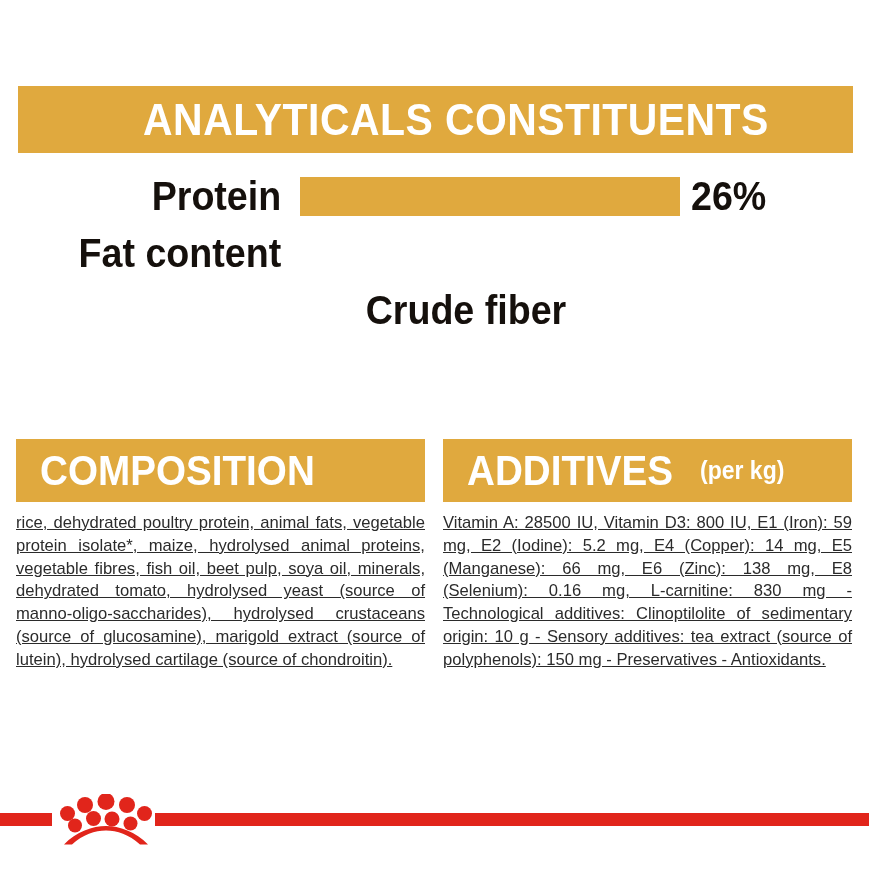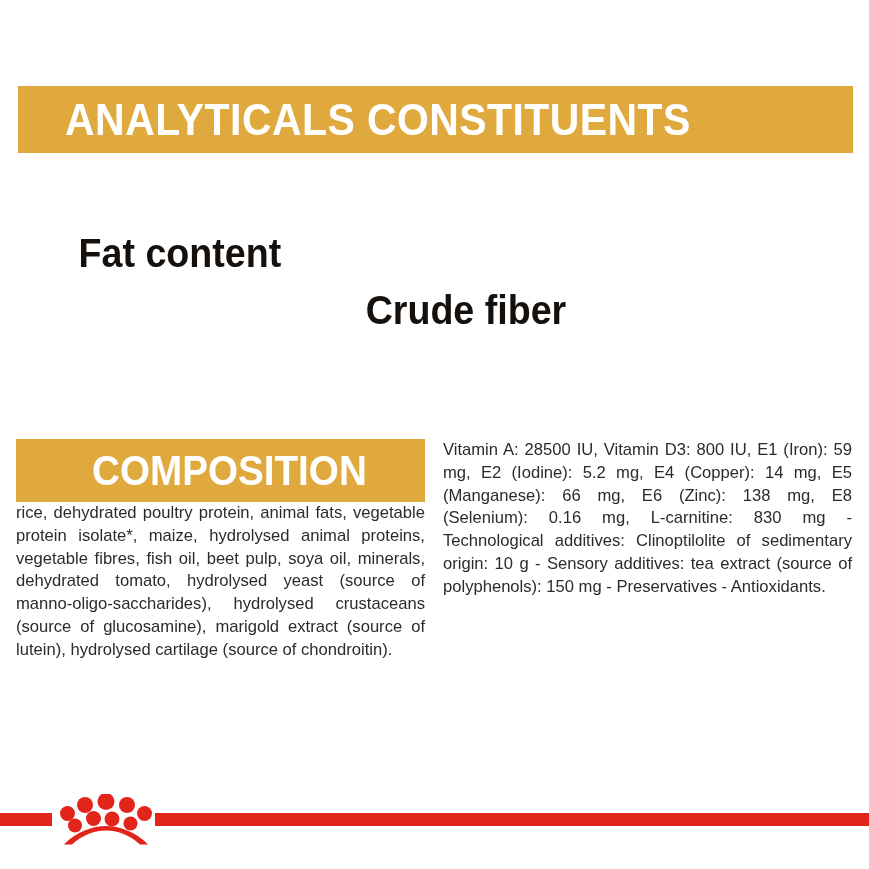--- a/index.html
+++ b/index.html
@@ -21,21 +21,21 @@
   
   .banner {
     position: absolute;
     left: 18px;
     top: 86px;
     width: 835px;
     height: 67px;
     background: #e0a93e;
     display: flex;
     align-items: center;
-    justify-content: flex-start;
+    justify-content: center;
     box-sizing: border-box;
     padding-right: 7px;
   }
   .banner-title {
     color: #ffffff;
     font-family: "Liberation Sans", sans-serif;
     font-weight: bold;
     font-size: 44px;
     letter-spacing: 0.5px;
     transform: scaleX(0.93);
@@ -108,23 +108,22 @@
     gap: 18px;
   }
   .panel {
     width: 409px;
   }
   .panel-header {
     height: 63px;
     background: #e0a93e;
     display: flex;
     align-items: center;
-    padding-left: 42px;
+    padding-left: 24px;
     box-sizing: border-box;
-    justify-content: center;
   }
   .panel-header-title {
     color: #ffffff;
     font-family: "Liberation Sans", sans-serif;
     font-weight: bold;
     font-size: 42px;
     line-height: 1;
     white-space: nowrap;
     transform: scaleX(0.92);
     transform-origin: left center;
@@ -134,27 +133,29 @@
     font-family: "Liberation Sans", sans-serif;
     font-weight: bold;
     font-size: 25px;
     line-height: 1;
     margin-left: 9px;
     white-space: nowrap;
     transform: scaleX(0.92);
     transform-origin: left center;
   }
   .panel-body {
+    margin-top: 10px;
     font-family: "Liberation Sans", sans-serif;
     font-size: 16.6px;
     line-height: 22.8px;
     color: #2b2b2b;
     text-align: justify;
     text-align-last: left;
     hyphens: none;
+    text-decoration: underline;
   }
 
   
   .footer {
     position: absolute;
     left: 0;
     bottom: 0;
     width: 869px;
     height: 99px;
   }
@@ -186,20 +187,27 @@
 <body>
 
 <div id="page">
 
   <div class="banner">
     <div class="banner-title">ANALYTICALS CONSTITUENTS</div>
   </div>
 
   <div class="chart">
 
+    <div class="bar-row" style="top:0px;">
+      <div class="bar-label">Protein</div>
+      <div class="bar-track">
+        <div class="bar-fill" id="bar-0" style="width: 380px;"></div>
+        <div class="bar-value">26%</div>
+      </div>
+    </div>
 
     <div class="bar-row" style="top:57px;gap:8px;">
       <div class="bar-label">Fat content</div>
     </div>
 
     <div class="bar-row" style="top:114px;justify-content:center;">
       <div class="bar-label">Crude fiber</div>
     </div>
 
   </div>
@@ -207,20 +215,24 @@
   <div class="panels">
 
     <div class="panel">
       <div class="panel-header">
         <span class="panel-header-title">COMPOSITION</span>
       </div>
       <div class="panel-body">rice, dehydrated poultry protein, animal fats, vegetable protein isolate*, maize, hydrolysed animal proteins, vegetable fibres, fish oil, beet pulp, soya oil, minerals, dehydrated tomato, hydrolysed yeast (source of manno-oligo-saccharides), hydrolysed crustaceans (source of glucosamine), marigold extract (source of lutein), hydrolysed cartilage (source of chondroitin).</div>
     </div>
 
     <div class="panel">
+      <div class="panel-header">
+        <span class="panel-header-title">ADDITIVES</span>
+        <span class="panel-header-sub">(per kg)</span>
+      </div>
       <div class="panel-body">Vitamin A: 28500 IU, Vitamin D3: 800 IU, E1 (Iron): 59 mg, E2 (Iodine): 5.2 mg, E4 (Copper): 14 mg, E5 (Manganese): 66 mg, E6 (Zinc): 138 mg, E8 (Selenium): 0.16 mg, L-carnitine: 830 mg - Technological additives: Clinoptilolite of sedimentary origin: 10 g - Sensory additives: tea extract (source of polyphenols): 150 mg - Preservatives - Antioxidants.</div>
     </div>
 
   </div>
 
   <div class="footer">
     <div class="footer-rule-left"></div>
     <div class="footer-rule-right"></div>
   </div>
 

